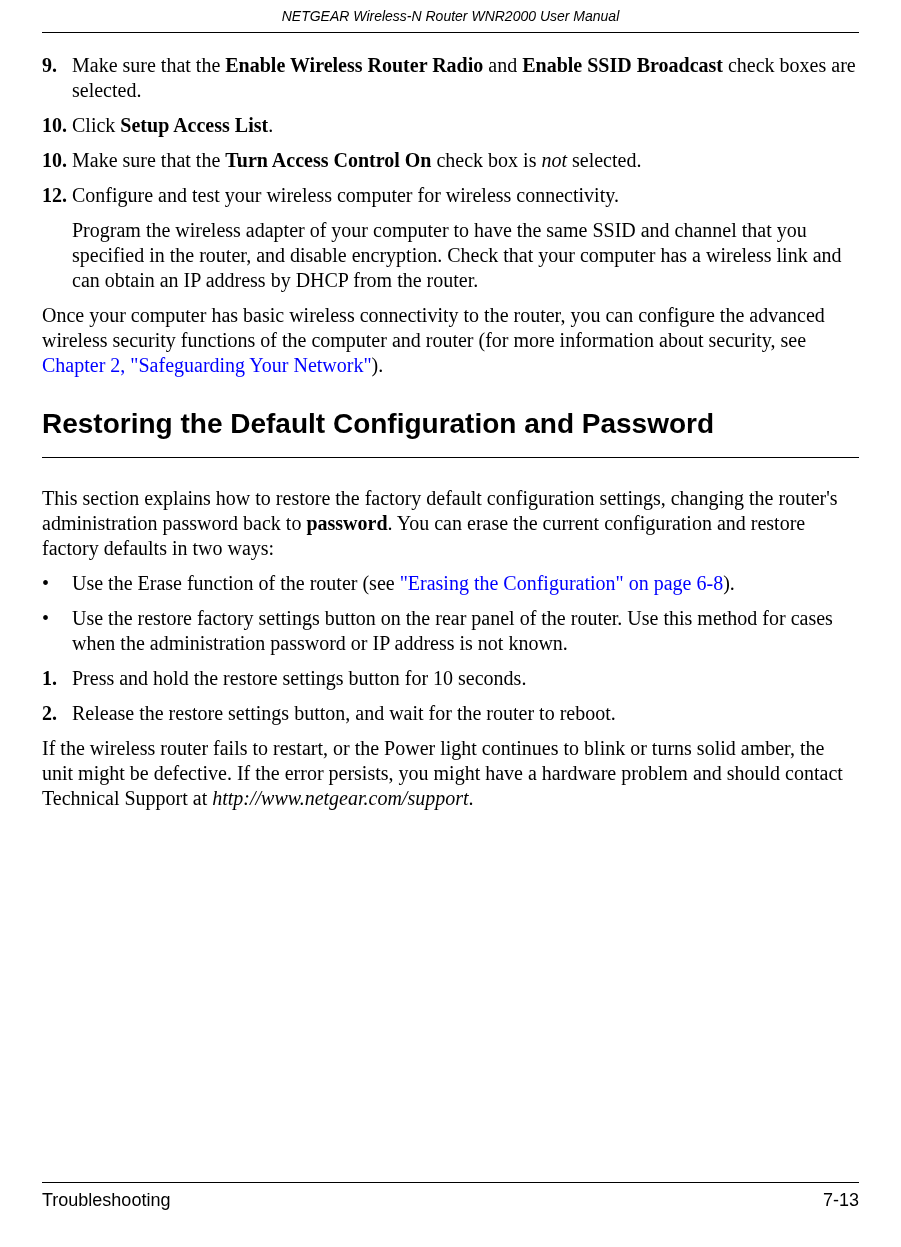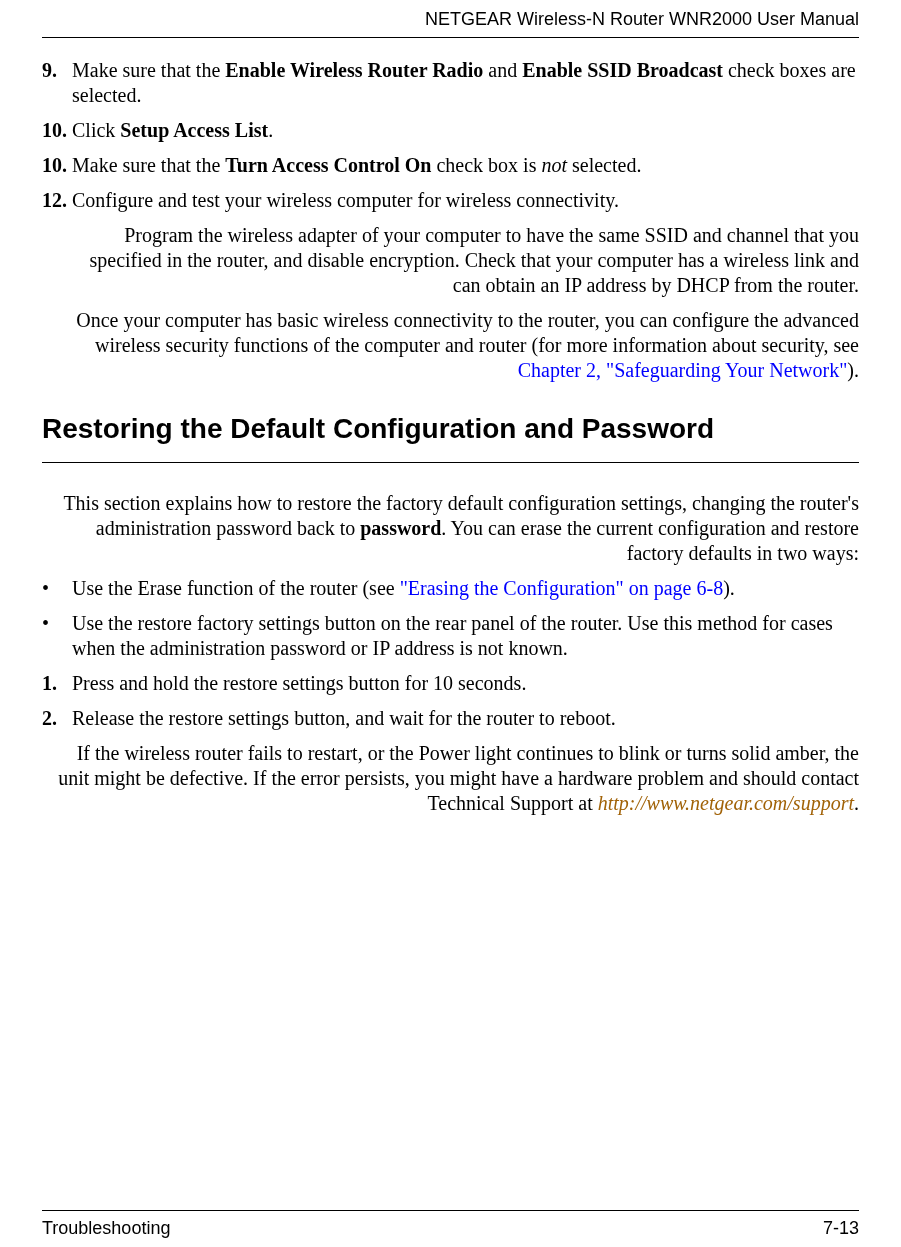--- a/index.html
+++ b/index.html
@@ -12,23 +12,24 @@
   .page {
     width: 901px;
     height: 1247px;
     box-sizing: border-box;
     padding: 8px 42px 0 42px;
     position: relative;
     font-size: 20px;
     line-height: 1.25;
   }
   .running-header {
-    text-align: right;
+    text-align: center;
+    font-style: italic;
     font-family: Arial, Helvetica, sans-serif;
-    font-size: 18px;
+    font-size: 14px;
     margin-bottom: 6px;
   }
   .hrule {
     border: none;
     border-top: 1.5px solid #000;
     margin: 0 0 20px 0;
   }
   .num-item {
     display: flex;
     margin-bottom: 10px;
@@ -47,48 +48,47 @@
   }
   .bullet-item .marker {
     width: 30px;
     flex: none;
   }
   .bullet-item .body {
     flex: 1;
   }
   .para {
     margin-bottom: 10px;
-    text-align: right;
   }
   b { font-weight: bold; }
   i { font-style: italic; }
   a.link {
     color: #0000ff;
     text-decoration: none;
   }
   a.ital-link {
-    color: #a16207;
+    color: #000000;
     font-style: italic;
     text-decoration: none;
   }
   h1.section-title {
     font-family: Liberation Sans, sans-serif;
     font-weight: bold;
     font-size: 28px;
     margin: 28px 0 16px 0;
   }
   .section-rule {
     border: none;
     border-top: 1.5px solid #000;
     margin: 0 0 28px 0;
   }
   .footer {
     position: absolute;
     left: 42px; right: 42px;
-    bottom: 8px;
+    bottom: 36px;
     font-family: Arial, Helvetica, sans-serif;
     font-size: 18px;
   }
   .footer hr {
     border: none;
     border-top: 1.5px solid #000;
     margin: 0 0 6px 0;
   }
   .footer-row {
     display: flex;

